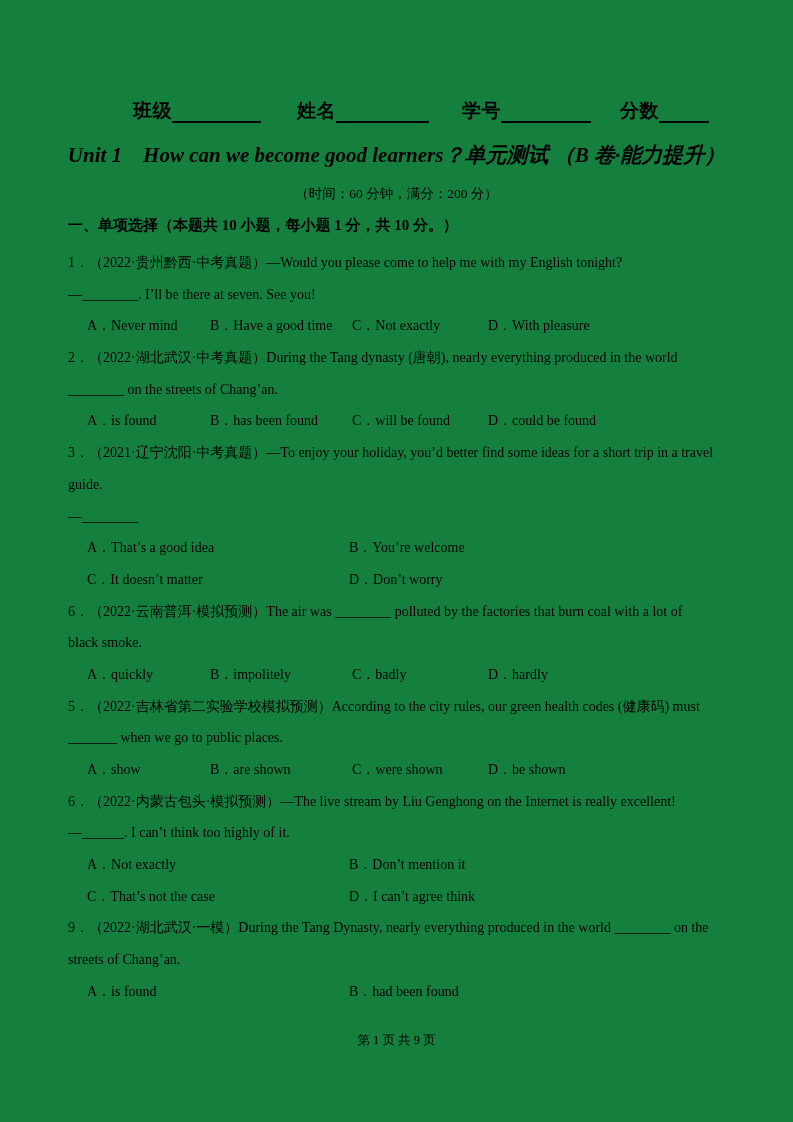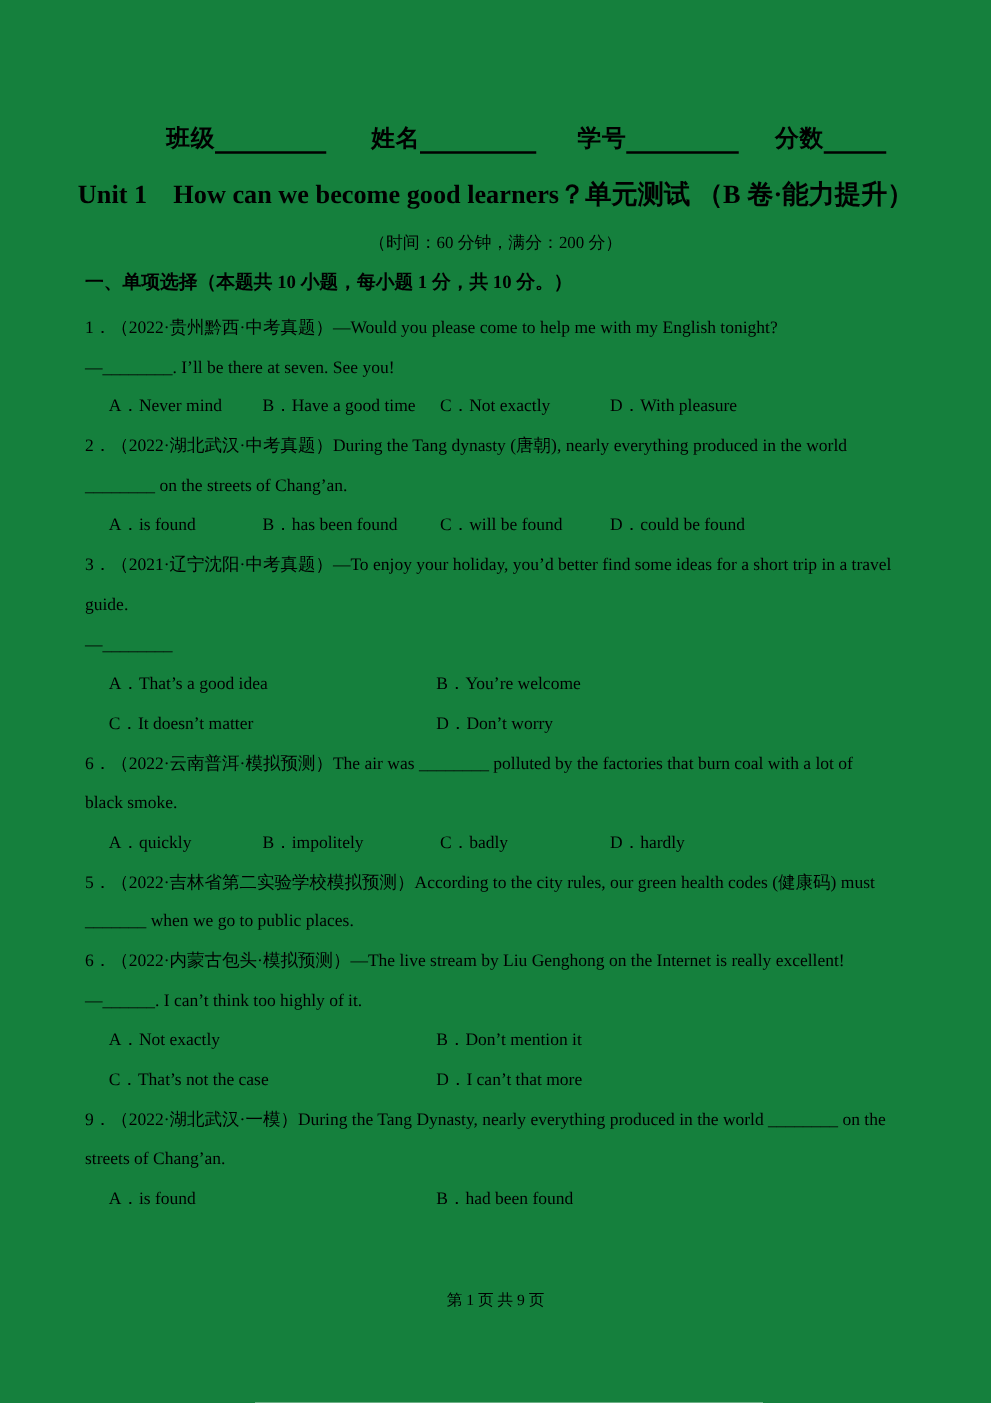--- a/index.html
+++ b/index.html
@@ -56,20 +56,21 @@
   
   .title {
     position: absolute;
     top: 141px;
     left: 0;
     width: 793px;
     text-align: center;
     font-size: 21px;
     font-weight: 700;
     white-space: pre;
+    font-style: italic;
   }
   .subtitle {
     position: absolute;
     top: 185px;
     left: 0;
     width: 793px;
     text-align: center;
     font-size: 13.5px;
     white-space: pre;
   }
@@ -174,30 +175,36 @@
     <div class="qline">black smoke.</div>
     <div class="opt-row">
       <span class="opt c0">A．quickly</span>
       <span class="opt c1">B．impolitely</span>
       <span class="opt c2">C．badly</span>
       <span class="opt c3">D．hardly</span>
     </div>
 
     <div class="qline">5．（2022·吉林省第二实验学校模拟预测）According to the city rules, our green health codes (健康码) must</div>
     <div class="qline">_______ when we go to public places.</div>
+    <div class="opt-row">
+      <span class="opt c0">A．show</span>
+      <span class="opt c1">B．are shown</span>
+      <span class="opt c2">C．were shown</span>
+      <span class="opt c3">D．be shown</span>
+    </div>
 
     <div class="qline">6．（2022·内蒙古包头·模拟预测）—The live stream by Liu Genghong on the Internet is really excellent!</div>
     <div class="qline">—______. I can’t think too highly of it.</div>
     <div class="opt-row">
       <span class="opt c0">A．Not exactly</span>
       <span class="opt cb">B．Don’t mention it</span>
     </div>
     <div class="opt-row">
       <span class="opt c0">C．That’s not the case</span>
-      <span class="opt cb">D．I can’t that more</span>
+      <span class="opt cb">D．I can’t agree think</span>
     </div>
 
     <div class="qline">9．（2022·湖北武汉·一模）During the Tang Dynasty, nearly everything produced in the world ________ on the</div>
     <div class="qline">streets of Chang’an.</div>
     <div class="opt-row">
       <span class="opt c0">A．is found</span>
       <span class="opt cb">B．had been found</span>
     </div>
 
   </div>

